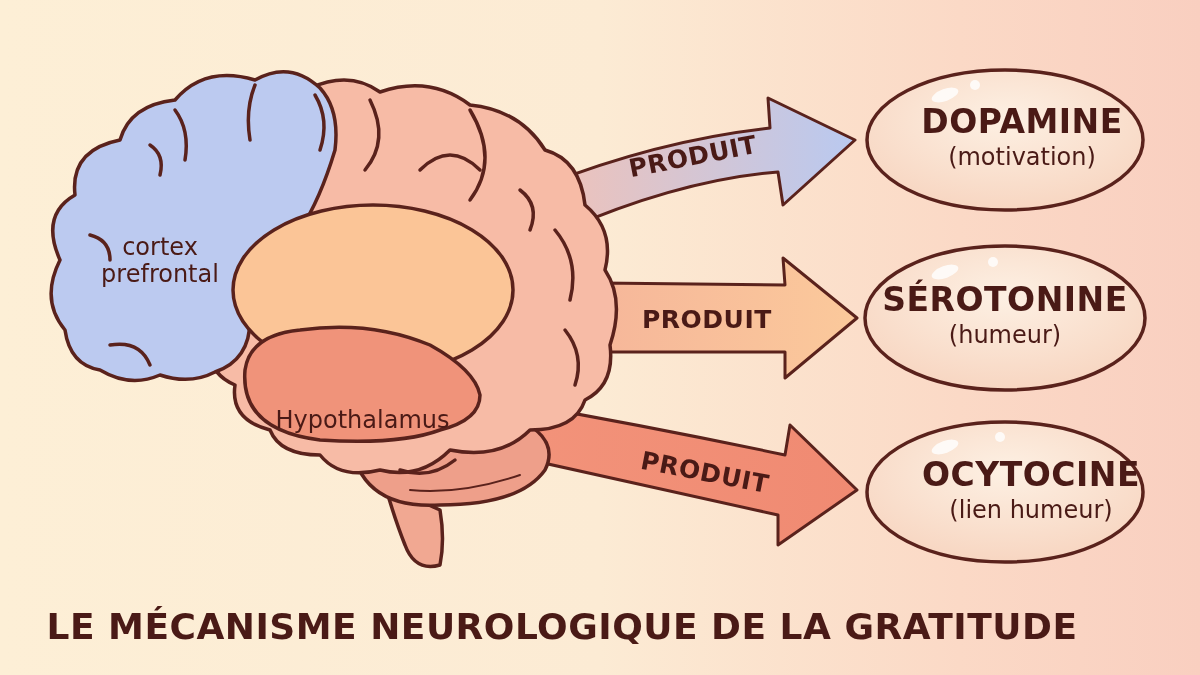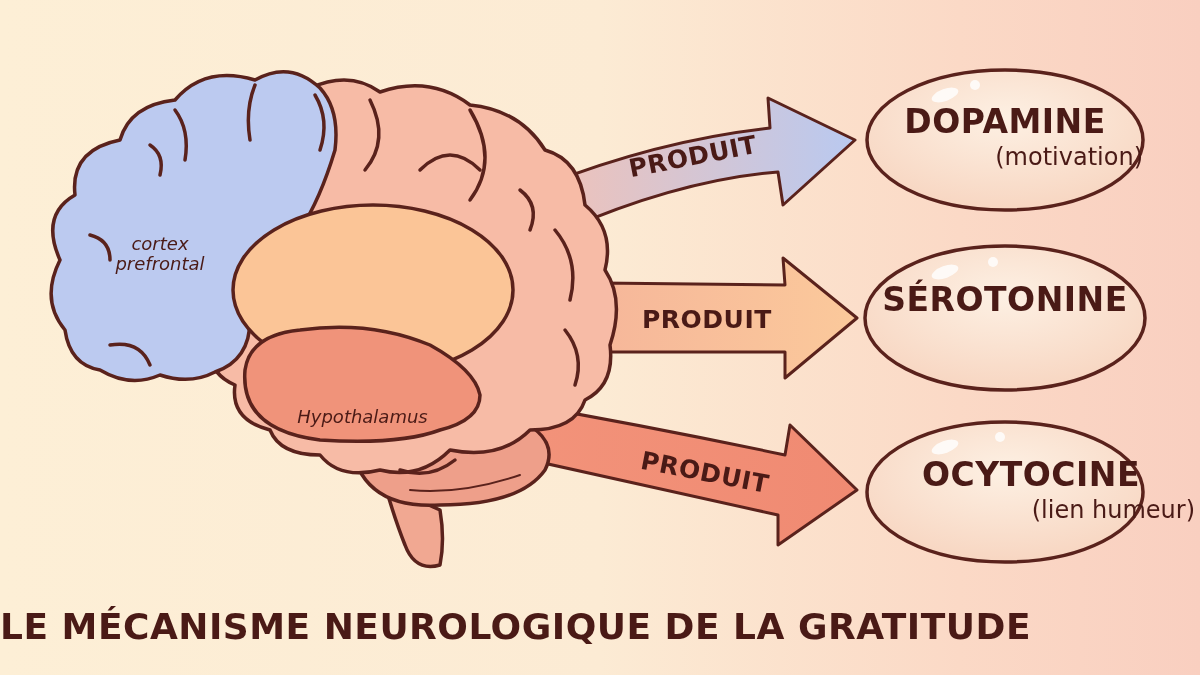--- a/index.html
+++ b/index.html
@@ -2,26 +2,26 @@
 <html><head>
 <meta charset="utf-8">
 <style>
   html, body { margin:0; padding:0; }
   body { width:1200px; height:675px; overflow:hidden; position:relative;
     background: linear-gradient(90deg, #fdefd6 0%, #fcebd4 50%, #fbd9c6 80%, #f9cfc0 100%);
     font-family: "DejaVu Sans", sans-serif; color:#4a1a16; }
   .stage { position:absolute; left:0; top:0; width:1200px; height:675px; }
   svg.art { position:absolute; left:0; top:0; }
   .lbl { position:absolute; text-align:center; color:#4a1a16; line-height:1.12; white-space:nowrap; }
-  .lbl-region { font-size:18px;font-style:italic; }
+  .lbl-region { font-size:24px; }
   .pill { position:absolute; text-align:center; }
   .pill .name { font-size:33px; font-weight:bold; letter-spacing:0.5px; color:#4a1a16; display:block; }
-  .pill .sub { font-size:24px; color:#4a1a16; display:block; margin-top:2px;text-align:right; }
+  .pill .sub { font-size:24px; color:#4a1a16; display:block; margin-top:2px; }
   .arrow-lbl { position:absolute; font-size:25px; font-weight:bold; color:#4a1a16; white-space:nowrap; letter-spacing:0.5px; }
-  .title { position:absolute; left:0; width:1124px; top:606px; text-align:left;
+  .title { position:absolute; left:0; width:1124px; top:606px; text-align:center;
     font-size:36px; font-weight:bold; color:#4a1a16; letter-spacing:0.5px; }
 </style>
 </head>
 <body>
 
 <div class="stage">
 
   <svg class="art" width="1200" height="675" viewBox="0 0 1200 675">
     <defs>
       <linearGradient id="gArrow1" x1="0" x2="1" y1="0" y2="0">
@@ -102,26 +102,27 @@
     <span>prefrontal</span>
   </div>
   <div class="lbl lbl-region" style="left:250px; top:374px; width:225px;margin-top:33px;">
     <span>Hypothalamus</span>
   </div>
 
   <div class="arrow-lbl" style="left:628px; top:142px; transform:rotate(-11deg);">PRODUIT</div>
   <div class="arrow-lbl" style="left:642px; top:305px;">PRODUIT</div>
   <div class="arrow-lbl" style="left:640px; top:458px; transform:rotate(11deg);">PRODUIT</div>
 
-  <div class="pill" style="left:867px; top:102px; width:276px;">
+  <div class="pill" style="left:867px; top:102px; width:276px;padding-left:17px;">
     <span class="name">DOPAMINE</span>
     <span class="sub">(motivation)</span>
   </div>
   <div class="pill" style="left:865px; top:280px; width:280px;">
     <span class="name">SÉROTONINE</span>
+    <span class="sub">(humeur)</span>
   </div>
   <div class="pill" style="left:867px; top:455px; width:328px;">
     <span class="name">OCYTOCINE</span>
     <span class="sub">(lien humeur)</span>
   </div>
 
   <div class="title">LE MÉCANISME NEUROLOGIQUE DE LA GRATITUDE</div>
 </div>
 
 </body></html>

